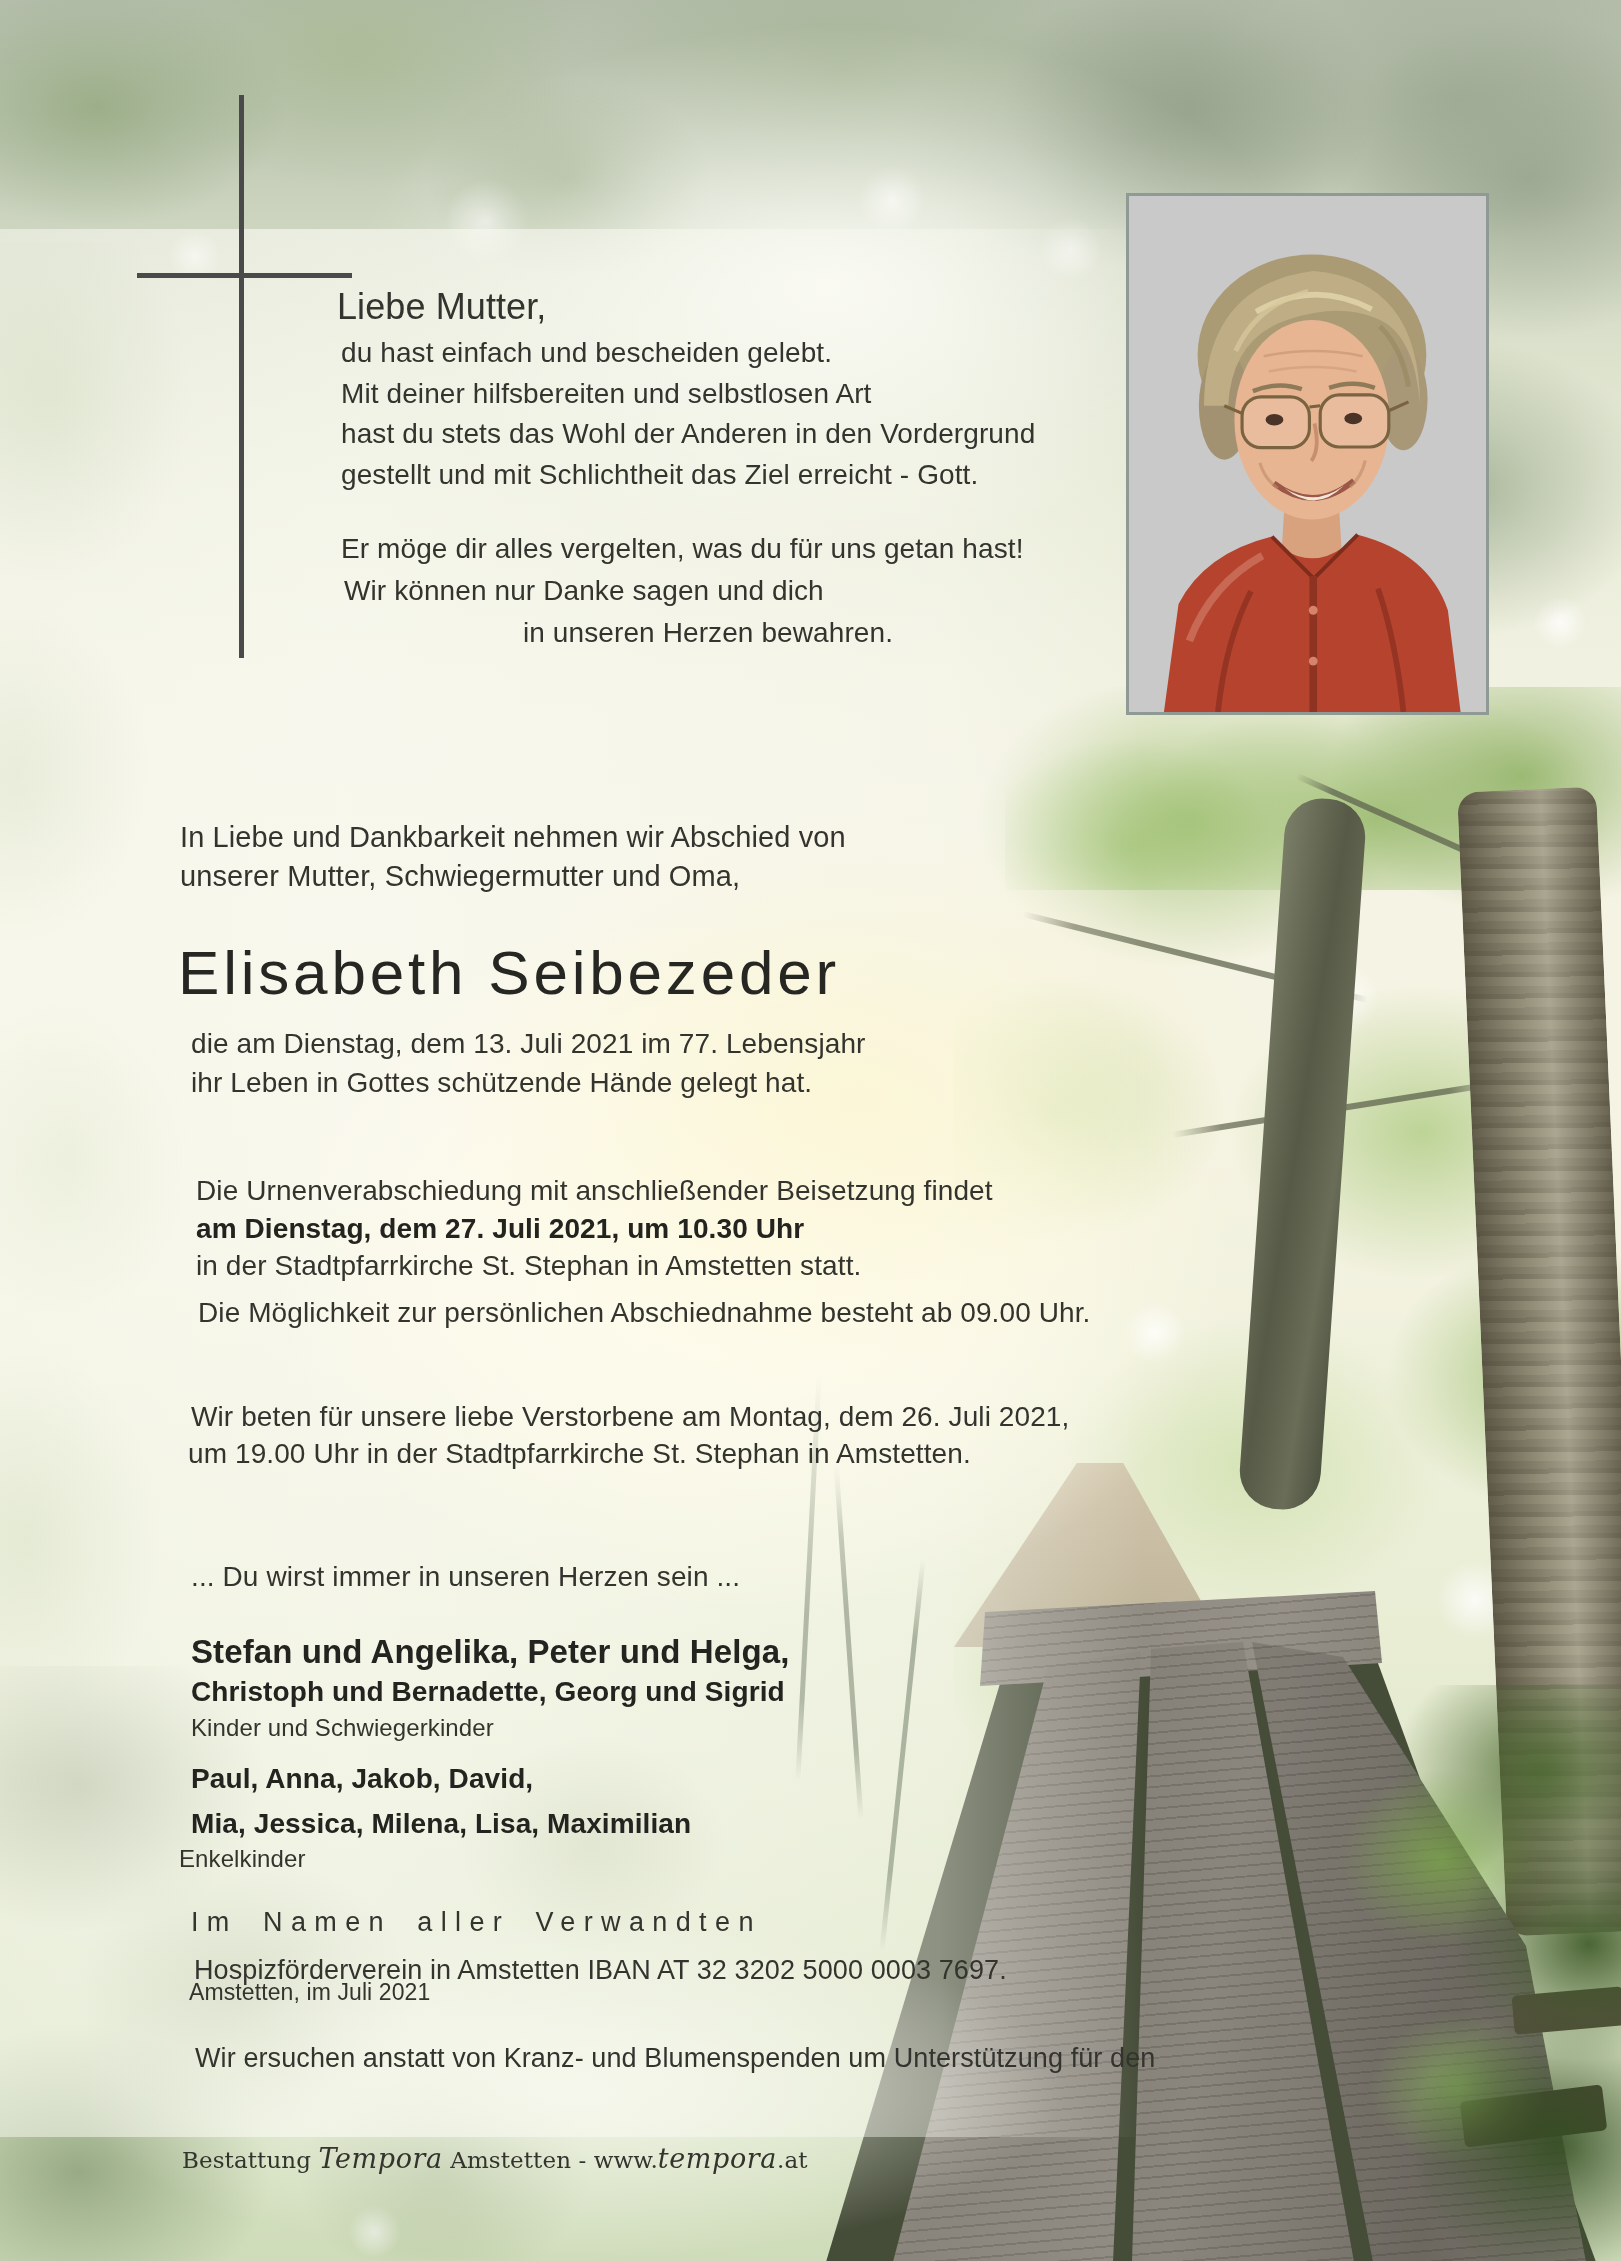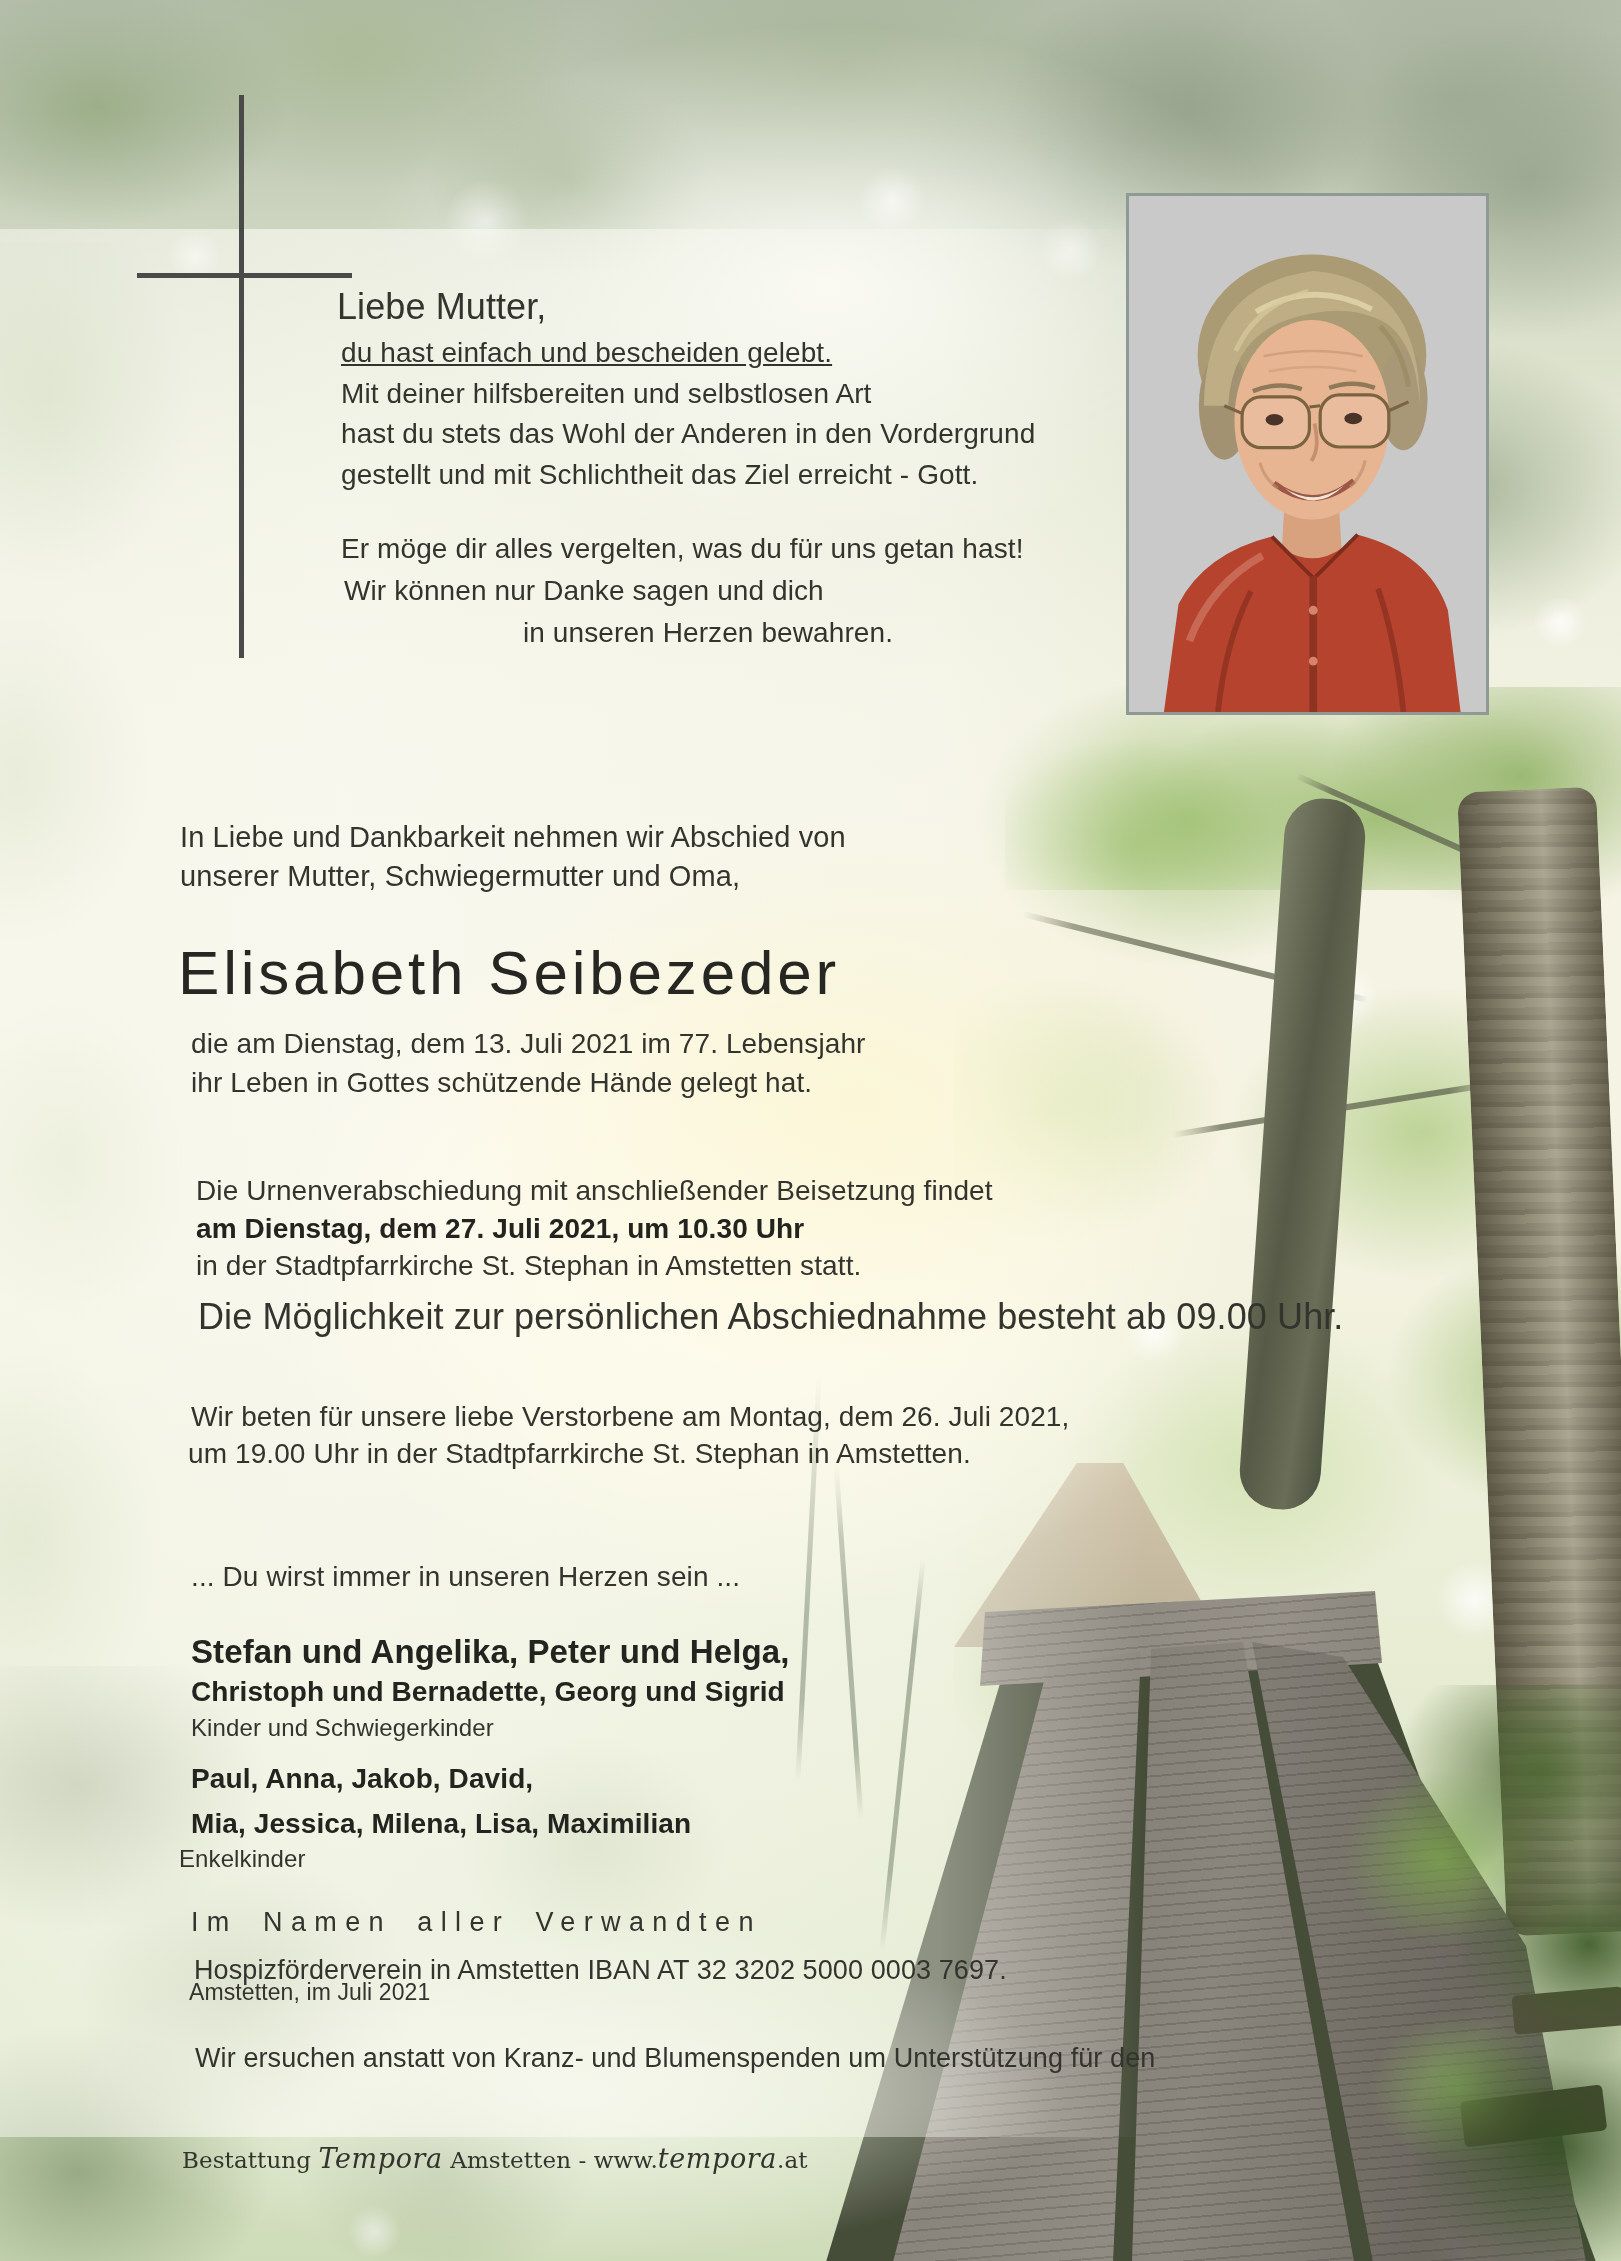--- a/index.html
+++ b/index.html
@@ -222,38 +222,38 @@
       <rect x="284" y="598" width="12" height="214" fill="#8e3322"></rect>
       <circle cx="290" cy="652" r="7" fill="#d5836b"></circle>
       <circle cx="290" cy="732" r="7" fill="#d5836b"></circle>
       <path d="M140 812 Q152 700 192 622" stroke="rgba(90,25,15,.35)" stroke-width="9" fill="none"></path>
       <path d="M432 812 Q420 700 392 618" stroke="rgba(90,25,15,.35)" stroke-width="9" fill="none"></path>
       <path d="M95 700 Q130 610 210 566" stroke="rgba(255,220,200,.25)" stroke-width="12" fill="none"></path>
     </svg>
   </div>
 
   <div class="layer txt" style="left:337px;top:289px;font-size:36px;">Liebe Mutter,</div>
-  <div class="layer txt" style="left:341px;top:339px;font-size:28px;text-decoration:underline;">du hast einfach und bescheiden gelebt.</div>
+  <div class="layer txt" style="left:341px;top:339px;font-size:28px;">du hast einfach und bescheiden gelebt.</div>
   <div class="layer txt" style="left:341px;top:380px;font-size:28px;">Mit deiner hilfsbereiten und selbstlosen Art</div>
   <div class="layer txt" style="left:341px;top:420px;font-size:28px;">hast du stets das Wohl der Anderen in den Vordergrund</div>
   <div class="layer txt" style="left:341px;top:461px;font-size:28px;">gestellt und mit Schlichtheit das Ziel erreicht - Gott.</div>
   <div class="layer txt" style="left:341px;top:535px;font-size:28px;">Er möge dir alles vergelten, was du für uns getan hast!</div>
   <div class="layer txt" style="left:344px;top:577px;font-size:28px;">Wir können nur Danke sagen und dich</div>
   <div class="layer txt" style="left:523px;top:619px;font-size:28px;">in unseren Herzen bewahren.</div>
 
   <div class="layer txt" style="left:180px;top:823px;font-size:29px;">In Liebe und Dankbarkeit nehmen wir Abschied von</div>
   <div class="layer txt" style="left:180px;top:862px;font-size:29px;">unserer Mutter, Schwiegermutter und Oma,</div>
   <div class="layer txt name" style="left:178px;top:942px;">Elisabeth Seibezeder</div>
   <div class="layer txt" style="left:191px;top:1030px;font-size:28px;">die am Dienstag, dem 13. Juli 2021 im 77. Lebensjahr</div>
   <div class="layer txt" style="left:191px;top:1069px;font-size:28px;">ihr Leben in Gottes schützende Hände gelegt hat.</div>
 
   <div class="layer txt" style="left:196px;top:1177px;font-size:28px;">Die Urnenverabschiedung mit anschließender Beisetzung findet</div>
   <div class="layer txt b" style="left:196px;top:1215px;font-size:28px;">am Dienstag, dem 27. Juli 2021, um 10.30 Uhr</div>
   <div class="layer txt" style="left:196px;top:1252px;font-size:28px;">in der Stadtpfarrkirche St. Stephan in Amstetten statt.</div>
-  <div class="layer txt" style="left:198px;top:1299px;font-size:36px;">Die Möglichkeit zur persönlichen Abschiednahme besteht ab 09.00 Uhr.</div>
+  <div class="layer txt" style="left:198px;top:1299px;font-size:28px;">Die Möglichkeit zur persönlichen Abschiednahme besteht ab 09.00 Uhr.</div>
 
   <div class="layer txt" style="left:191px;top:1403px;font-size:28px;">Wir beten für unsere liebe Verstorbene am Montag, dem 26. Juli 2021,</div>
   <div class="layer txt" style="left:188px;top:1440px;font-size:28px;">um 19.00 Uhr in der Stadtpfarrkirche St. Stephan in Amstetten.</div>
 
   <div class="layer txt" style="left:191px;top:1563px;font-size:28px;text-align:right;">... Du wirst immer in unseren Herzen sein ...</div>
 
   <div class="layer txt b" style="left:191px;top:1635px;font-size:33px;">Stefan und Angelika, Peter und Helga,</div>
   <div class="layer txt b" style="left:191px;top:1678px;font-size:28px;">Christoph und Bernadette, Georg und Sigrid</div>
   <div class="layer txt" style="left:191px;top:1716px;font-size:24px;">Kinder und Schwiegerkinder</div>
   <div class="layer txt b" style="left:191px;top:1765px;font-size:28px;">Paul, Anna, Jakob, David,</div>

